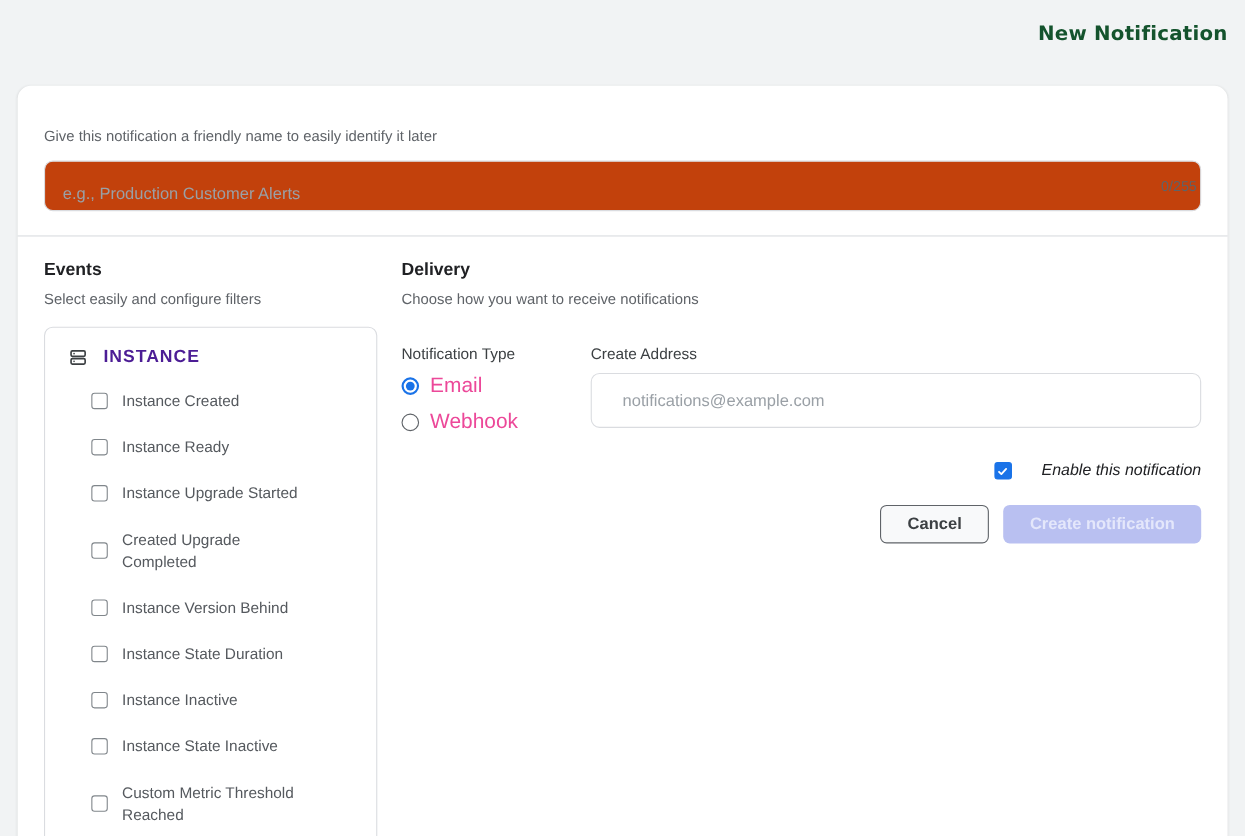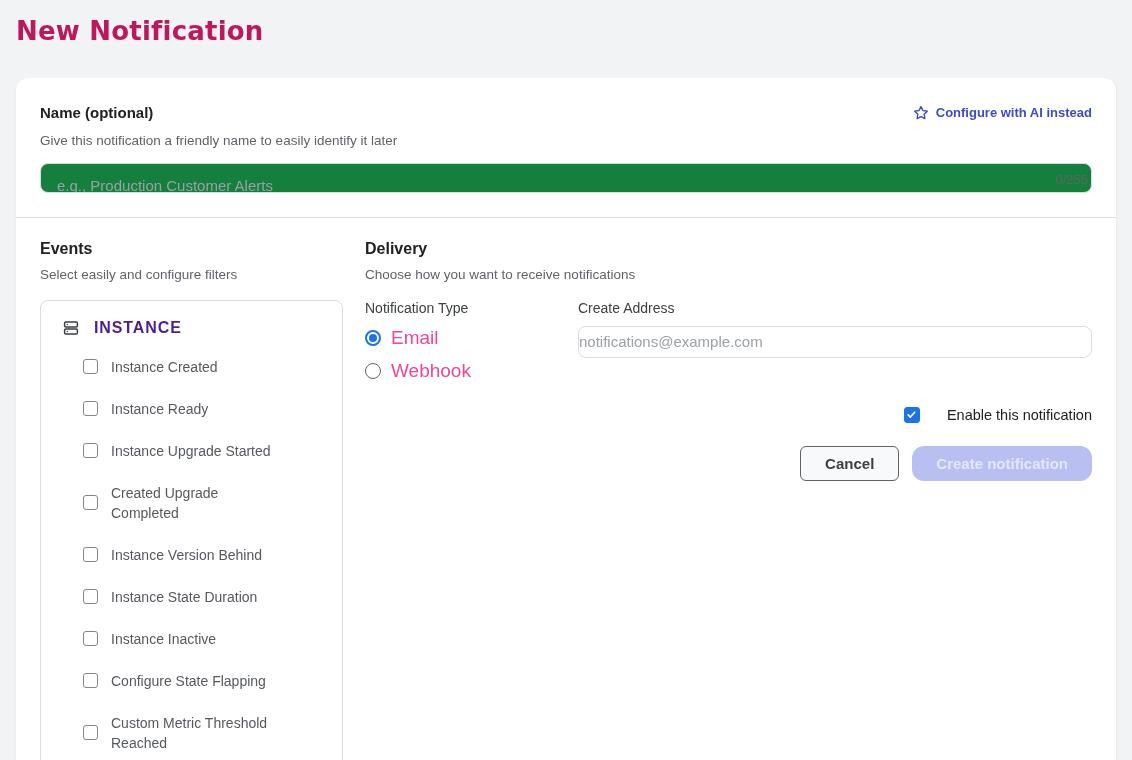--- a/index.html
+++ b/index.html
@@ -5,51 +5,52 @@
   * { box-sizing: border-box; margin: 0; padding: 0; }
   html, body { width: 1132px; height: 760px; overflow: hidden; }
   body {
     background: #f1f3f4;
     font-family: "Liberation Sans", sans-serif;
     color: #202124;
   }
   .page { padding: 14px 16px 0; }
   .page-title {
     font-family: "DejaVu Sans", sans-serif;
-    font-size: 26px;
+    font-size: 18px;
     font-weight: 700;
     letter-spacing: 0.2px;
-    color: #be185d;
+    color: #14532d;
     line-height: 30px;
     margin-top: 2px;
+    text-align: right;
   }
   .card {
     margin-top: 32px;
     background: #ffffff;
     border-radius: 12px;
     box-shadow: 0 1px 2px rgba(60,64,67,0.08), 0 1px 3px rgba(60,64,67,0.05);
     min-height: 900px;
   }
   
   .name-section { padding: 26px 24px 22px; }
   .name-head { display: flex; justify-content: space-between; align-items: center; }
   .name-title { font-size: 15px; font-weight: 700; color: #202124; }
   .ai-link {
     display: flex; align-items: center; gap: 7px;
     color: #3c4cc3; font-size: 13px; font-weight: 700; cursor: pointer;
   }
   .ai-link svg { display: block; }
   .name-sub { margin-top: 12px; font-size: 13.5px; color: #5f6368; }
   .name-input-wrap { position: relative; margin-top: 15px; }
   .name-input {
-    width: 100%; height: 30px;
+    width: 100%; height: 46px;
     border: 1px solid #dadce0; border-radius: 8px;
     padding: 14px 72px 0 16px;
     font-family: "Liberation Sans", sans-serif;
-    font-size: 15px; color: #202124; outline: none; background: #15803d;
+    font-size: 15px; color: #202124; outline: none; background: #c2410c;
   }
   .name-input::placeholder { color: #9aa0a6; }
   .char-counter {
     position: absolute; right: 4px; top: 50%; transform: translateY(-50%);
     font-size: 13px; color: #5f6368;
   }
   .divider { border-top: 1px solid #dadce0; }
   
   .lower { display: flex; gap: 22px; padding: 22px 24px 28px; }
   .col-events { width: 303px; flex-shrink: 0; }
@@ -73,86 +74,75 @@
   .ev-row {
     display: flex; align-items: center; gap: 13px;
     padding: 11px 0; margin-left: 28px; cursor: pointer;
   }
   .cb {
     width: 15px; height: 15px; flex-shrink: 0;
     border: 1.5px solid #80868b; border-radius: 3px; background: #fff;
   }
   .ev-label { font-size: 14px; color: #55595e; line-height: 20px; max-width: 172px; }
   
-  .form-row { display: flex; margin-top: 18px; gap: 41px; }
+  .form-row { display: flex; margin-top: 34px; }
   .ntype-col { width: 172px; flex-shrink: 0; }
   .field-label { font-size: 14px; color: #3c4043; }
   .radio-row { display: flex; align-items: center; gap: 10px; margin-top: 11px; cursor: pointer; }
   .radio {
     width: 16px; height: 16px; border-radius: 50%;
     border: 1.5px solid #5f6368; background: #fff; position: relative; flex-shrink: 0;
   }
   .radio.selected { border: 2px solid #1a73e8; }
   .radio.selected::after {
     content: ""; position: absolute; inset: 2px;
     background: #1a73e8; border-radius: 50%;
   }
   .radio-label { font-size: 19px; color: #ec4899; }
   .email-col { flex: 1; min-width: 0; }
   .email-input {
-    margin-top: 10px; width: 100%; height: 32px;
+    margin-top: 10px; width: 100%; height: 50px;
     border: 1px solid #dadce0; border-radius: 8px;
-    padding: 0 0;
+    padding: 0 28px;
     font-family: "Liberation Sans", sans-serif;
     font-size: 15px; color: #202124; outline: none; background: #fff;
   }
   .email-input::placeholder { color: #9aa0a6; }
   .enable-row {
     display: flex; justify-content: flex-end; align-items: center; gap: 27px;
-    margin-top: 25px; cursor: pointer;
+    margin-top: 25px; cursor: pointer; font-style: italic;
   }
   .enable-cb {
     width: 16px; height: 16px; border: 1.5px solid #80868b; border-radius: 3px;
     background: #fff; display: flex; align-items: center; justify-content: center; flex-shrink: 0;
   }
   .enable-cb svg { display: none; }
   .enable-cb.checked { background: #1a73e8; border-color: #1a73e8; }
   .enable-cb.checked svg { display: block; }
   .enable-label { font-size: 14.5px; color: #202124; }
   .btn-row { display: flex; justify-content: flex-end; gap: 13px; margin-top: 23px; }
   .btn {
     height: 35px; border-radius: 6px; padding: 0 24px;
     font-family: "Liberation Sans", sans-serif;
     font-size: 15px; font-weight: 700; cursor: pointer;
     display: flex; align-items: center;
   }
   .btn-cancel { background: #f8f9fa; border: 1px solid #5f6368; color: #3c4043; }
   .btn-create { background: #b9c0f1; border: none; color: #e4e7fb; }
-  .btn-create.disabled { cursor: default; border-radius: 12px; }
+  .btn-create.disabled { cursor: default; }
 </style>
 </head>
 <body>
 
 <div class="page">
   <div class="page-title">New Notification</div>
 
   <div class="card">
 
     <div class="name-section">
-      <div class="name-head">
-        <div class="name-title">Name (optional)</div>
-        <div class="ai-link">
-          <span>
-            <svg width="16" height="16" viewBox="0 0 16 16" fill="none" stroke="#3c4cc3" stroke-width="1.4" stroke-linejoin="round">
-              <path d="M8 1.6l1.95 3.95 4.35.63-3.15 3.07.74 4.33L8 11.53l-3.89 2.05.74-4.33L1.7 6.18l4.35-.63z"></path>
-            </svg>
-          </span>
-          <span>Configure with AI instead</span>
-        </div>
-      </div>
       <div class="name-sub">Give this notification a friendly name to easily identify it later</div>
       <div class="name-input-wrap">
         <input class="name-input" type="text" placeholder="e.g., Production Customer Alerts" style="">
         <span class="char-counter">0/255</span>
       </div>
     </div>
 
     <div class="divider"></div>
 
     <div class="lower">
@@ -197,21 +187,21 @@
           <div class="ev-row">
             <span class="cb"></span>
             <span class="ev-label">Instance State Duration</span>
           </div>
           <div class="ev-row">
             <span class="cb"></span>
             <span class="ev-label">Instance Inactive</span>
           </div>
           <div class="ev-row">
             <span class="cb"></span>
-            <span class="ev-label">Configure State Flapping</span>
+            <span class="ev-label">Instance State Inactive</span>
           </div>
           <div class="ev-row">
             <span class="cb"></span>
             <span class="ev-label">Custom Metric Threshold Reached</span>
           </div>
 
         </div>
       </div>
 
       <div class="col-delivery">

